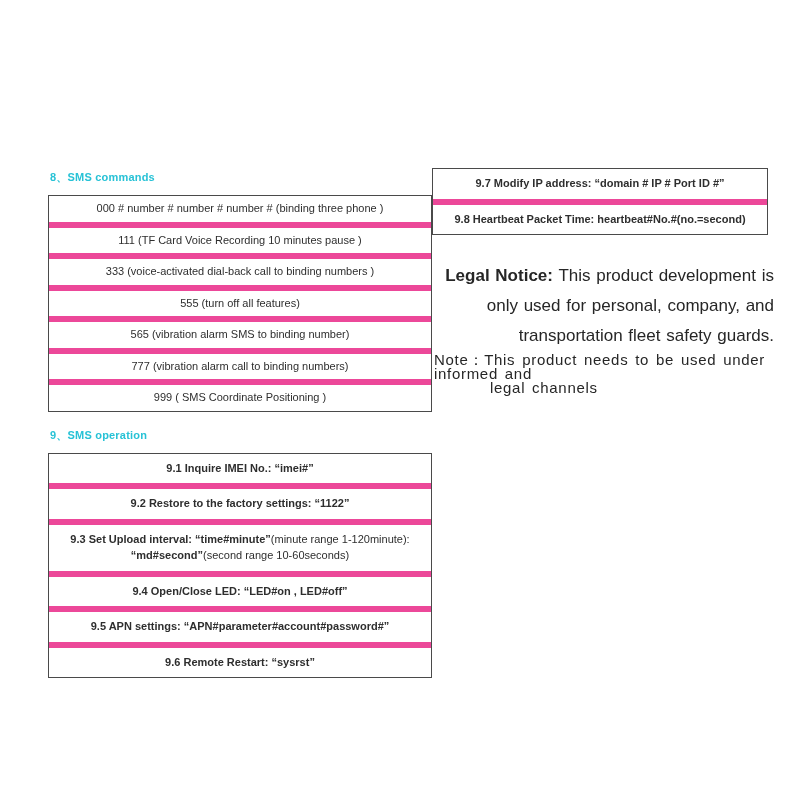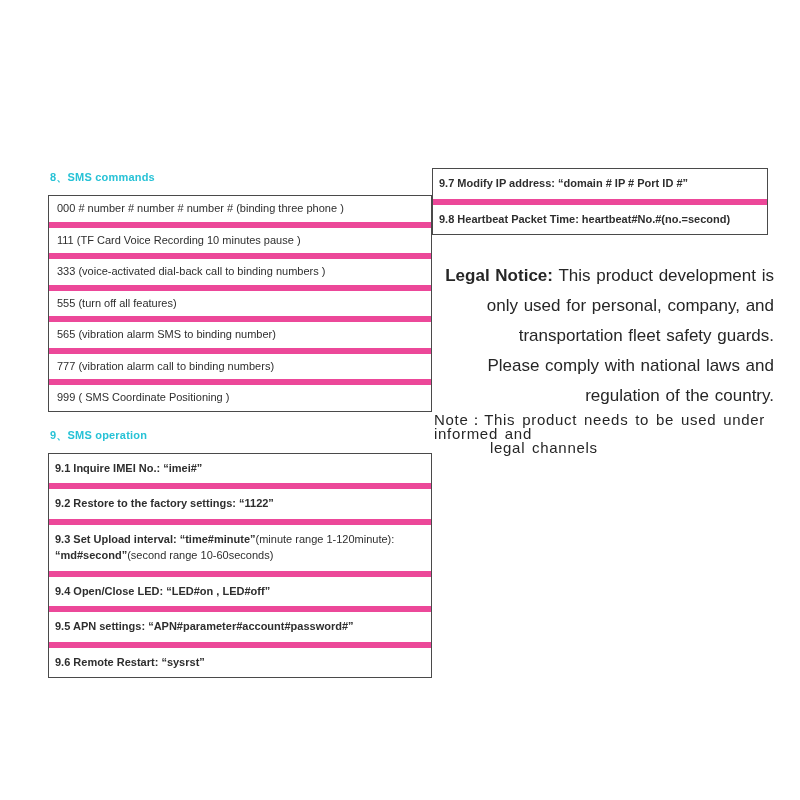--- a/index.html
+++ b/index.html
@@ -24,20 +24,21 @@
     letter-spacing: 0.2px;
   }
   .heading.h9 { margin-top: 16px; }
 
   .tbl { border: 1px solid #4a4a4a; background: #fff; }
   .trow {
     padding: 4px 8px 5px 8px;
     font-size: 11px;
     line-height: 1.5;
     color: #2e2e2e;
+    text-align: center;
   }
   .trow + .trow { border-top: 6px solid #ec4899; }
   .ops .trow { padding: 6px 6px 7px 6px; }
   .b { font-weight: bold; }
 
   .legal {
     margin: 0 0 0 2px;
     width: 340px;
     font-size: 17px;
     line-height: 30px;
@@ -88,18 +89,17 @@
   </div>
 
   <div class="right-col">
     <div class="tbl ops">
         <div class="trow"><span class="b">9.7 Modify IP address: </span><span class="b">“domain # IP # Port ID #”</span></div>
         <div class="trow"><span class="b">9.8 Heartbeat Packet Time: heartbeat#No.#(no.=second)</span></div>
       </div>
 
     <p class="legal first"><span class="b">Legal Notice:</span><span> This product development is only used for personal, company, and transportation fleet safety guards.</span></p>
 
-    <p class="legal">Please comply with national laws and regulation of the country.</p>
 
     <p class="note"><span>Note：This product needs to be used under informed and</span><br><span class="indent">legal channels</span></p>
   </div>
 
 </div>
 
 </body></html>

